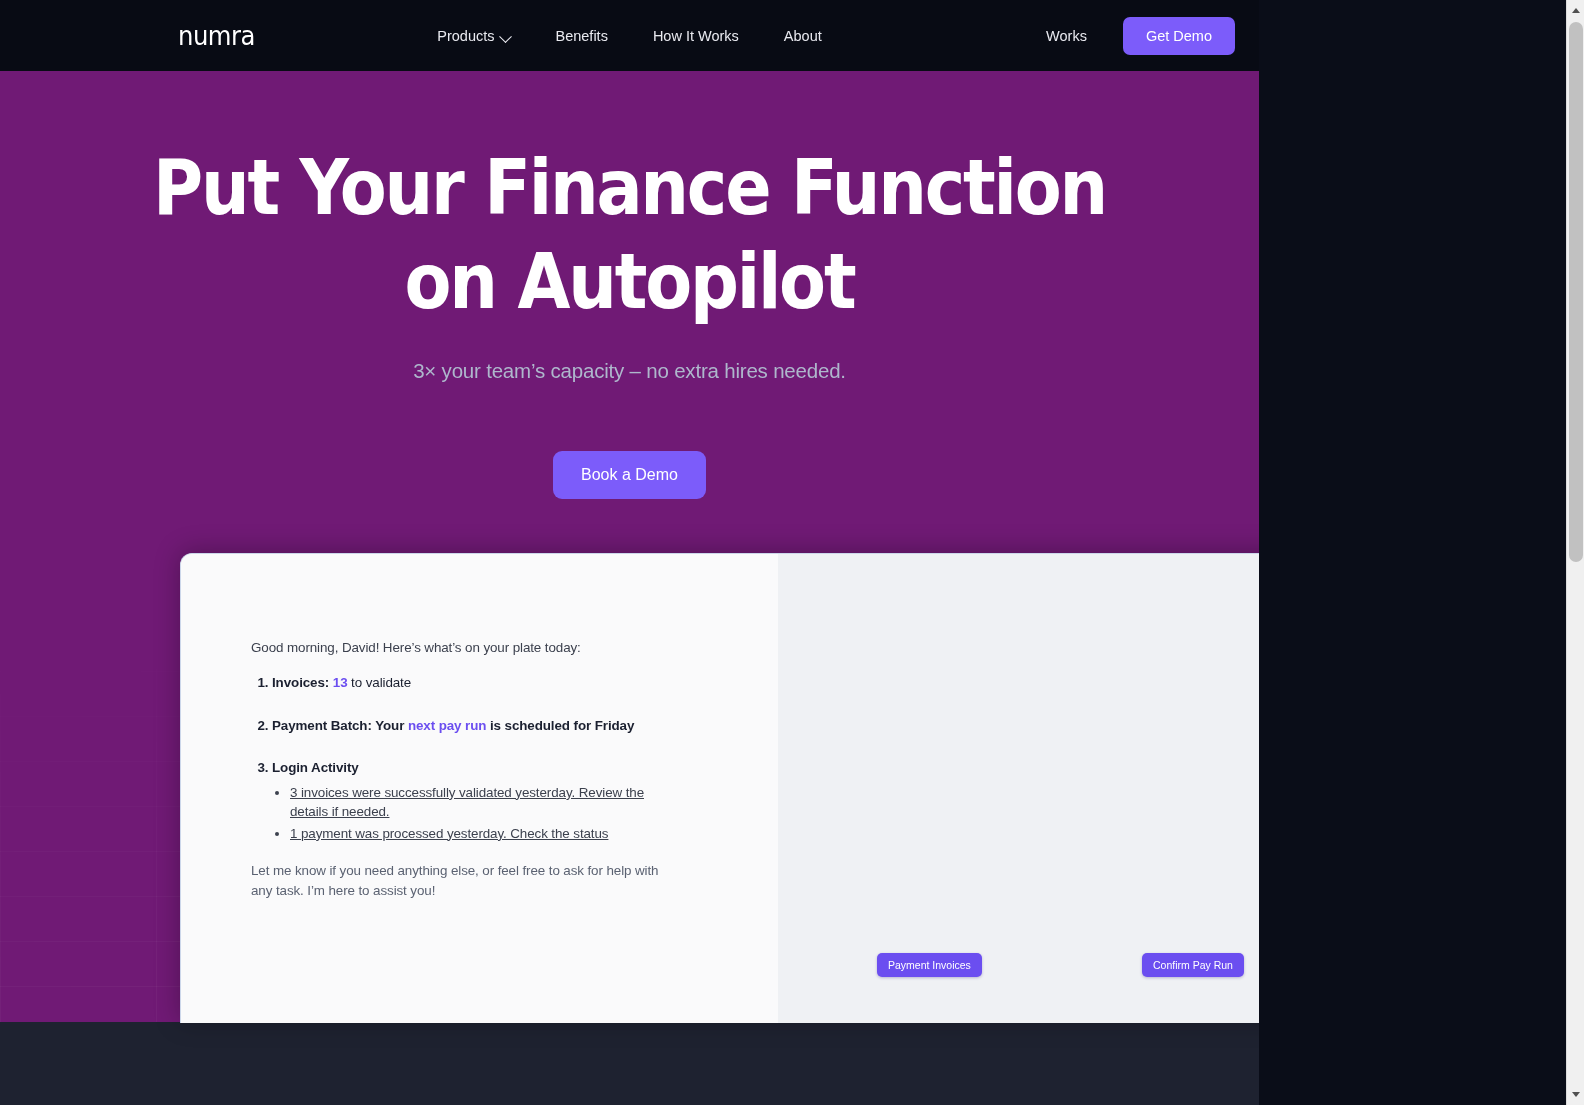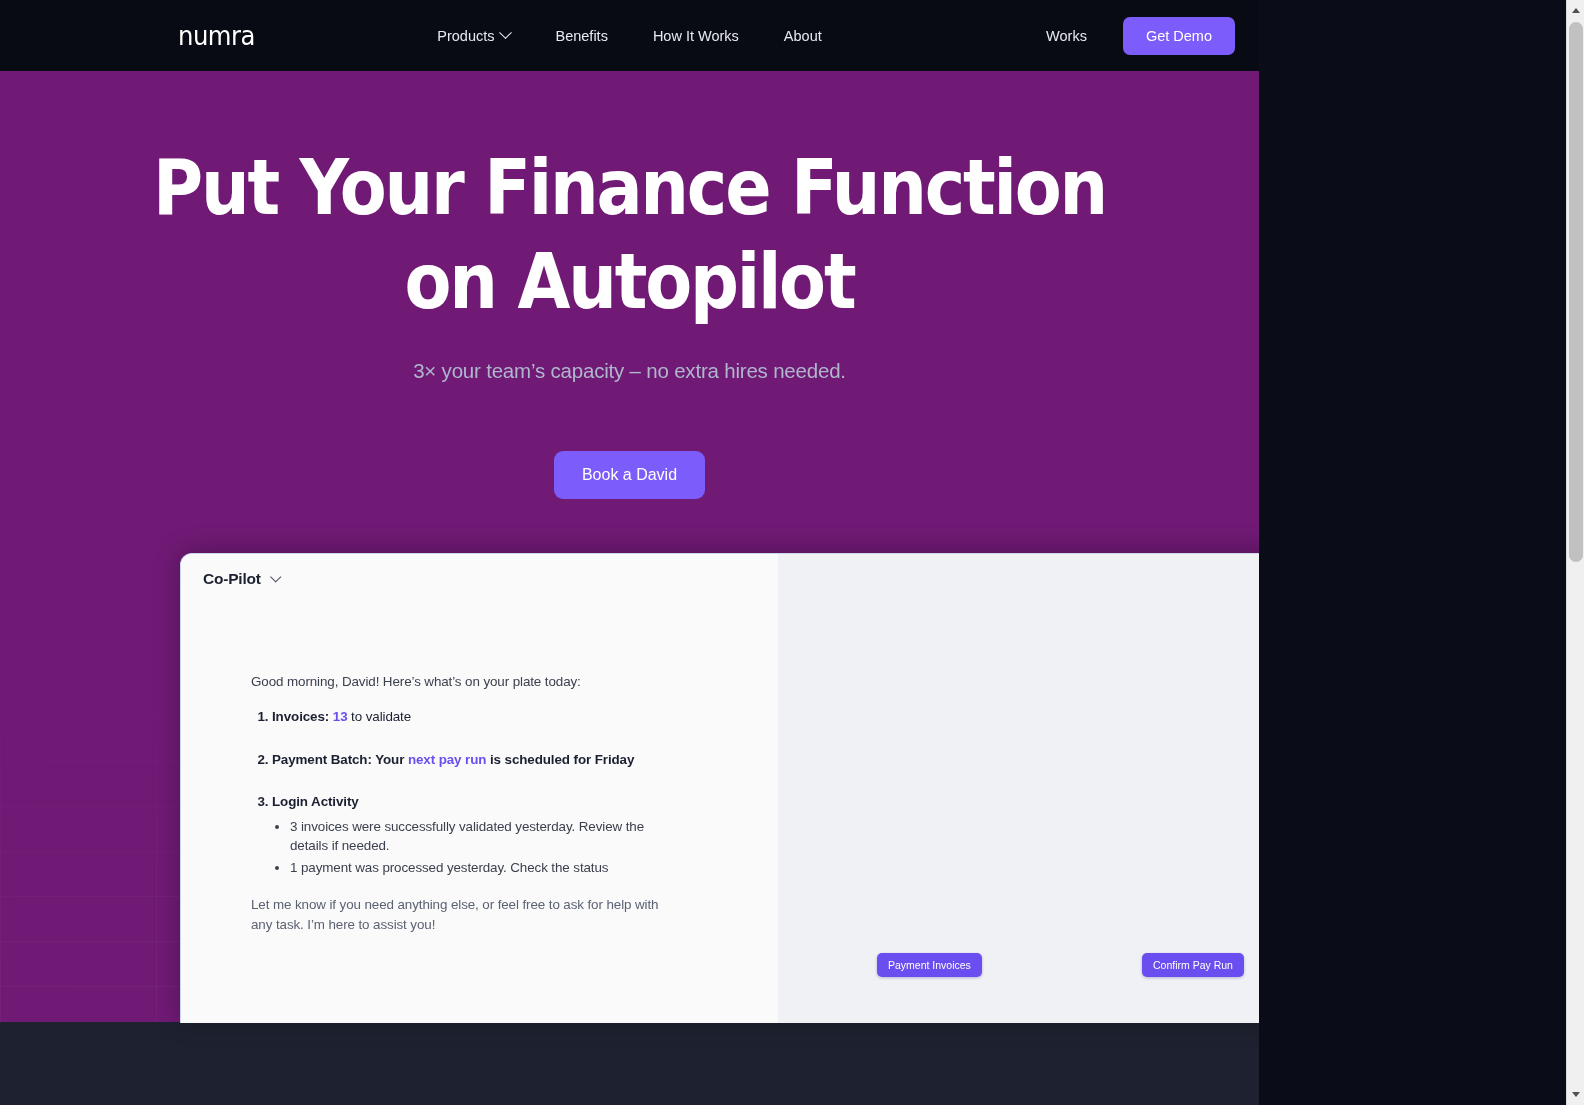--- a/index.html
+++ b/index.html
@@ -55,21 +55,21 @@
     align-items: center;
     gap: 45px;
     pointer-events: none;
   }
   .nav-center > * { pointer-events: auto; }
   .nav-link {
     font-size: 14.5px;
     color: #e9eaf0;
     text-decoration: none;
     display: flex;
-    align-items: center;
+    align-items: flex-end;
     gap: 7px;
     cursor: pointer;
     white-space: nowrap;
   }
   .chev {
     display: inline-block;
     width: 9px; height: 9px;
     border-right: 1.6px solid #e9eaf0;
     border-bottom: 1.6px solid #e9eaf0;
     transform: rotate(45deg) translate(-2px,-2px);
@@ -238,20 +238,21 @@
   ol.tasks > li:last-child { margin-bottom: 0; }
   ol.tasks > li .reg { font-weight: 400; }
   .accent { color: #6b4ef0; font-weight: 700; }
   .accent-link { color: #6b4ef0; font-weight: 700; margin-top: 28px; }
   ul.activity {
     list-style: disc;
     padding-left: 18px;
     margin-top: 5px;
     font-weight: 400;
     color: #3c414e;
+    text-decoration: underline;
   }
   ul.activity li { margin-bottom: 2px; line-height: 1.45; }
   .closing {
     margin-top: 18px;
     color: #5b6272;
     width: 415px;
     line-height: 1.5;
   }
 
   
@@ -352,31 +353,27 @@
     </div>
   </nav>
 
   <section class="hero">
     <h1>
       <span>Put Your Finance Function</span>
       <span class="line2">on Autopilot</span>
     </h1>
     <p class="sub">3× your team’s capacity – no extra hires needed.</p>
     <div class="cta-wrap">
-      <button class="btn-book">Book a David</button>
+      <button class="btn-book">Book a Demo</button>
     </div>
   </section>
 
   <div class="app-shell">
 
     <div class="chat-pane">
-      <div class="copilot-head">
-        <span class="copilot-title">Co-Pilot</span>
-        <span class="chev-sm"></span>
-      </div>
 
       <div class="chat-body">
         <div class="msg">
           <div class="greeting">Good morning, David! Here’s what’s on your plate today:</div>
 
           <ol class="tasks">
             <li>
               <span>Invoices:</span>
               <span class="accent">13</span>
               <span class="reg">to validate</span>

